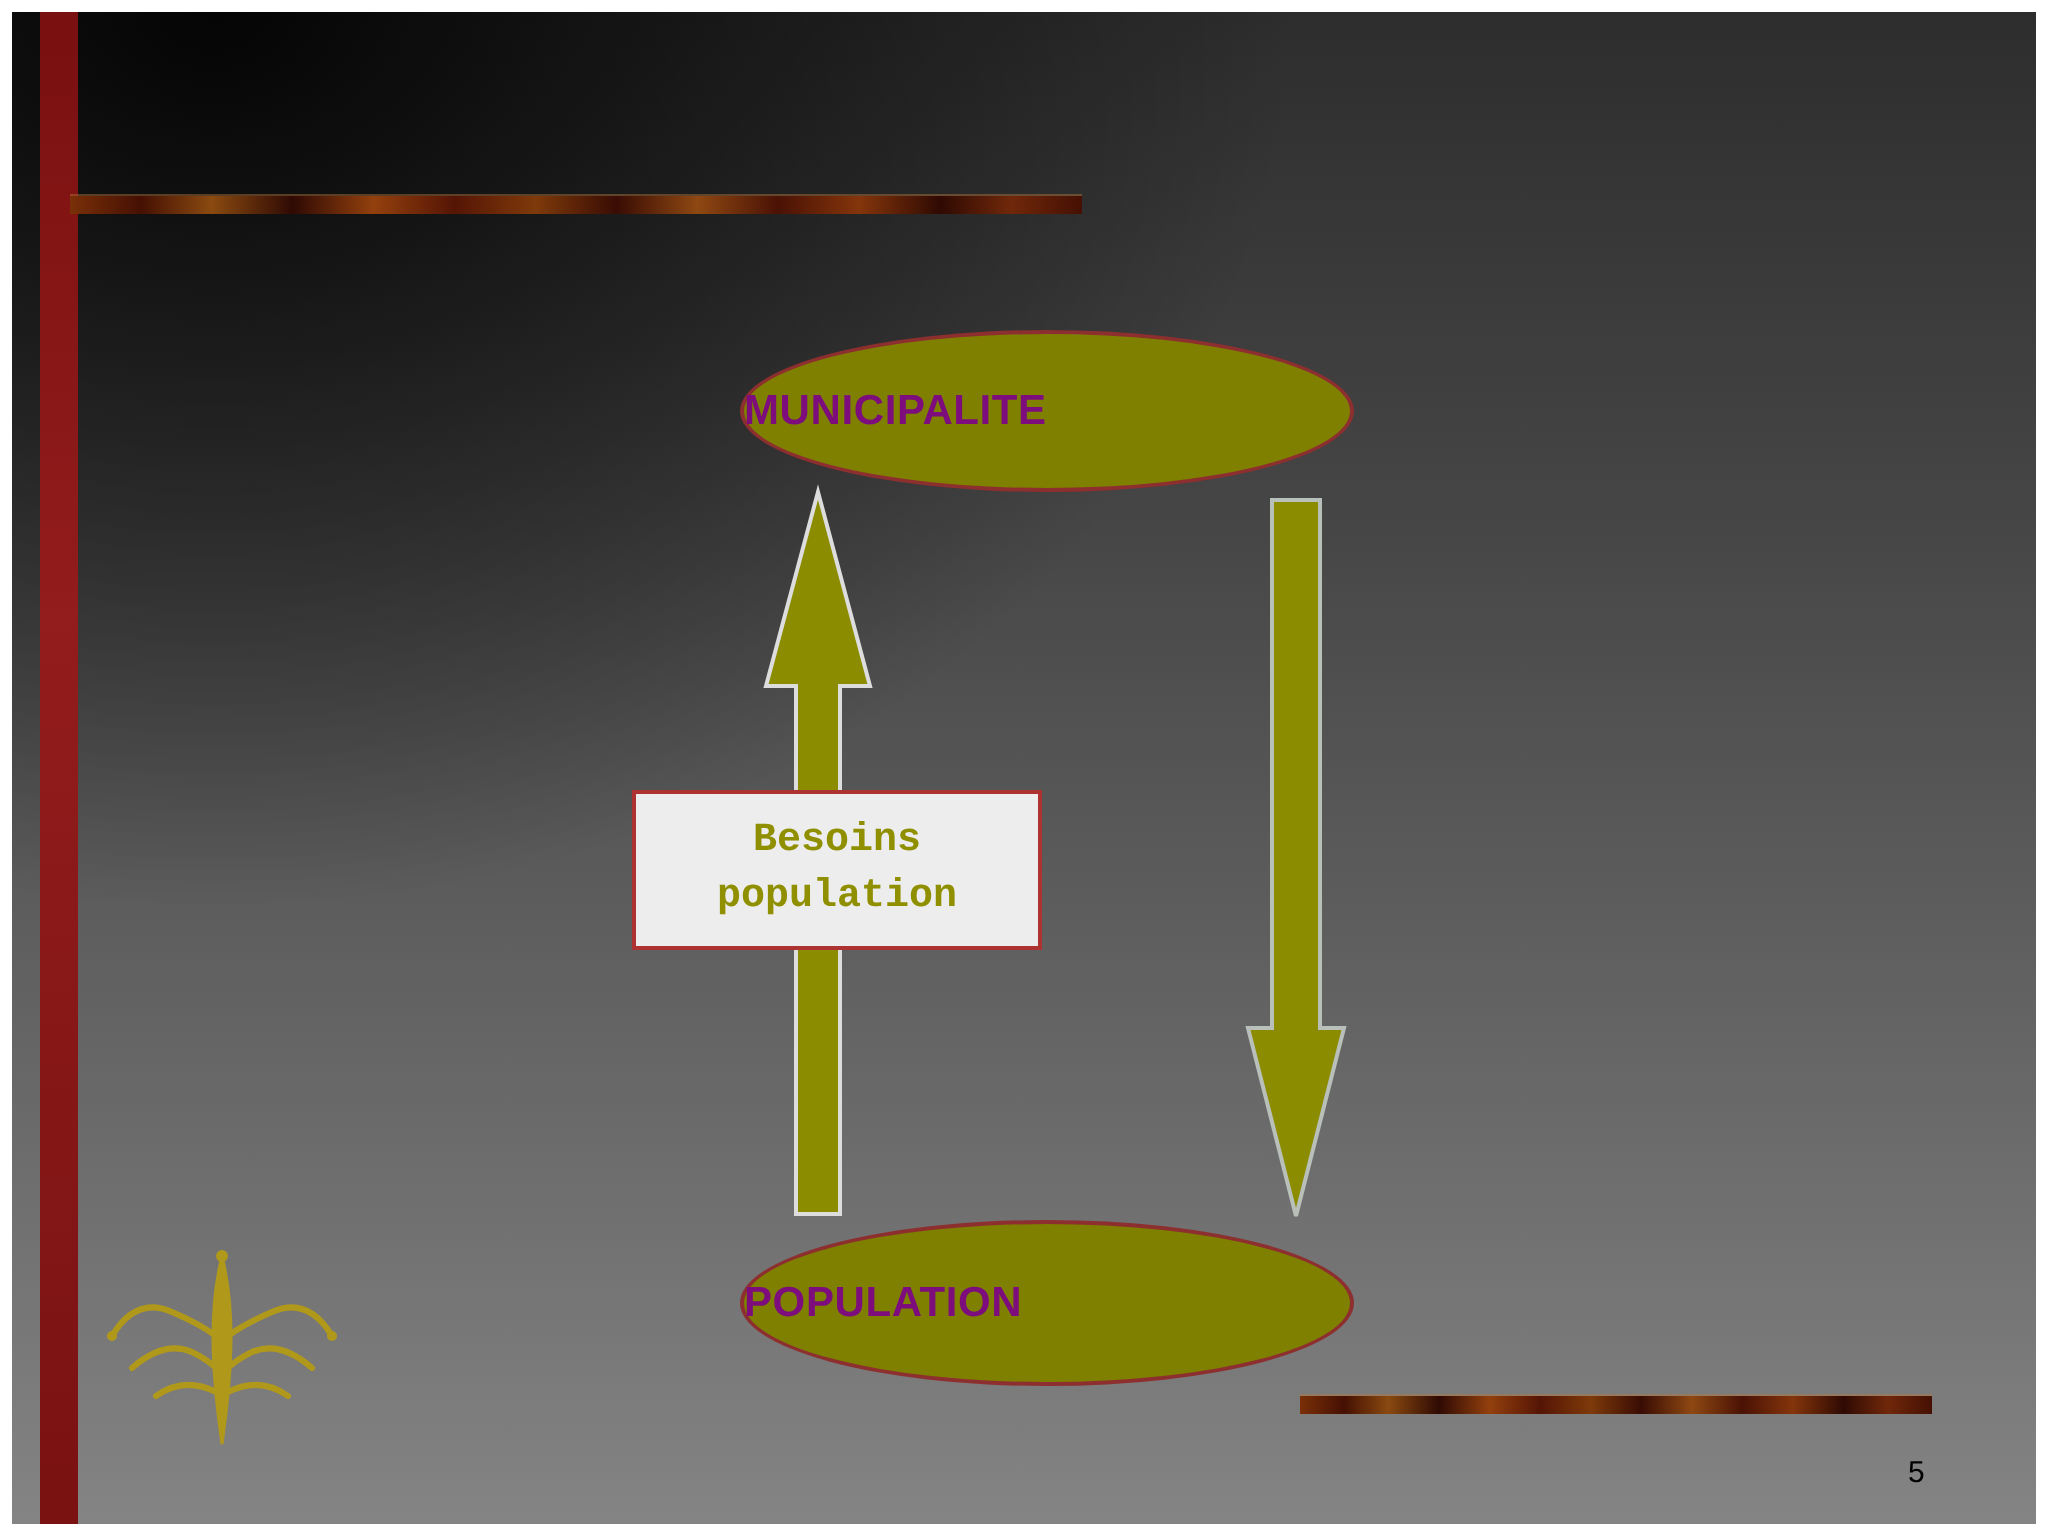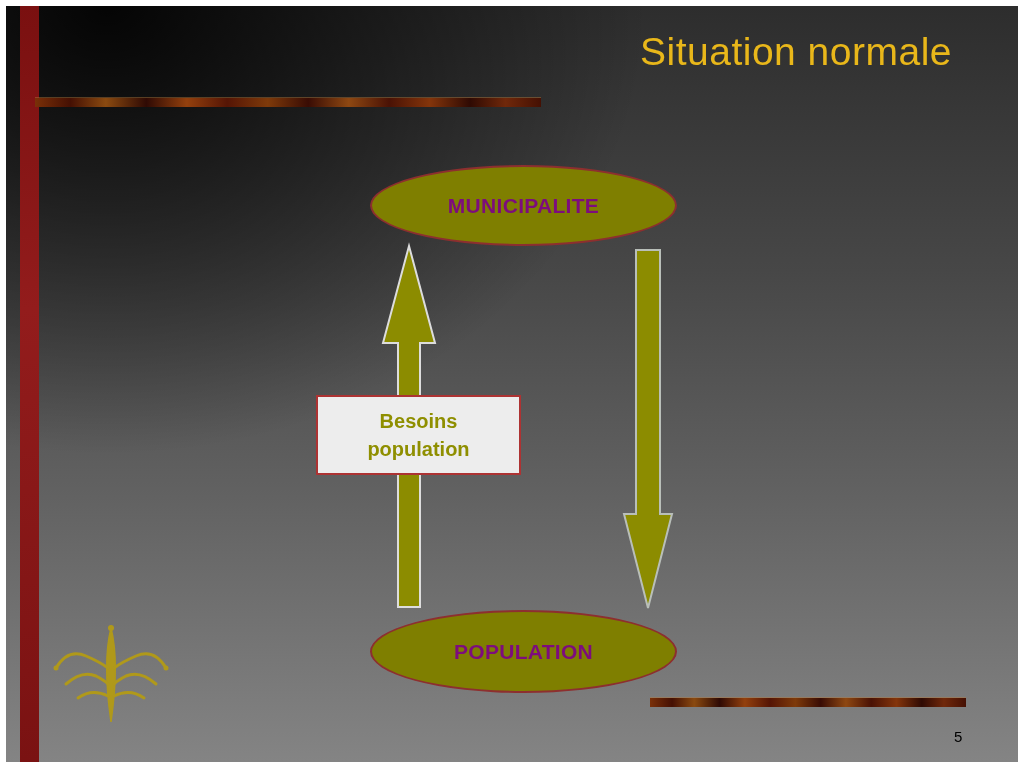--- a/index.html
+++ b/index.html
@@ -62,38 +62,39 @@
   .arrow-down { stroke: #b9bfb9; }
 
   .ellipse {
     position: absolute;
     width: 303px;
     background: #7f7f00;
     border: 2px solid #8d2f2f;
     border-radius: 50%;
     display: flex;
     align-items: center;
-    justify-content: center;
+    justify-content: flex-start;
   }
   .ellipse-top { left: 364px; top: 159px; height: 77px; }
   .ellipse-bottom { left: 364px; top: 604px; height: 79px; }
   .ellipse-label {
     color: #7d0c7d;
     font-weight: bold;
     font-size: 21px;
     letter-spacing: 0.3px;
   }
 
   .label-box {
     position: absolute;
     background: #ededed;
     display: flex;
     align-items: center;
     justify-content: center;
     text-align: center;
+    font-family: Liberation Mono, monospace;
   }
   .box-besoins {
     left: 310px; top: 389px;
     width: 201px; height: 76px;
     border: 2px solid #ad3333;
   }
   .box-moyens {
     left: 535px; top: 389px;
     width: 236px; height: 75px;
     border: 2px solid #44803c;
@@ -118,21 +119,20 @@
     color: #000000;
   }
 </style>
 </head>
 <body>
 
 <div class="slide">
 
   <div class="left-bar"></div>
 
-  <div class="title">Situation normale</div>
 
   <div class="strip strip-top"></div>
   <div class="strip strip-bottom"></div>
 
   <svg class="arrows-layer" viewBox="0 0 1012 756">
     <polygon class="arrow arrow-up" points="403,240 429,337 414,337 414,601 392,601 392,337 377,337"></polygon>
     <polygon class="arrow arrow-down" points="630,244 654,244 654,508 666,508 642,602 618,508 630,508"></polygon>
   </svg>
 
   <div class="label-box box-besoins">

